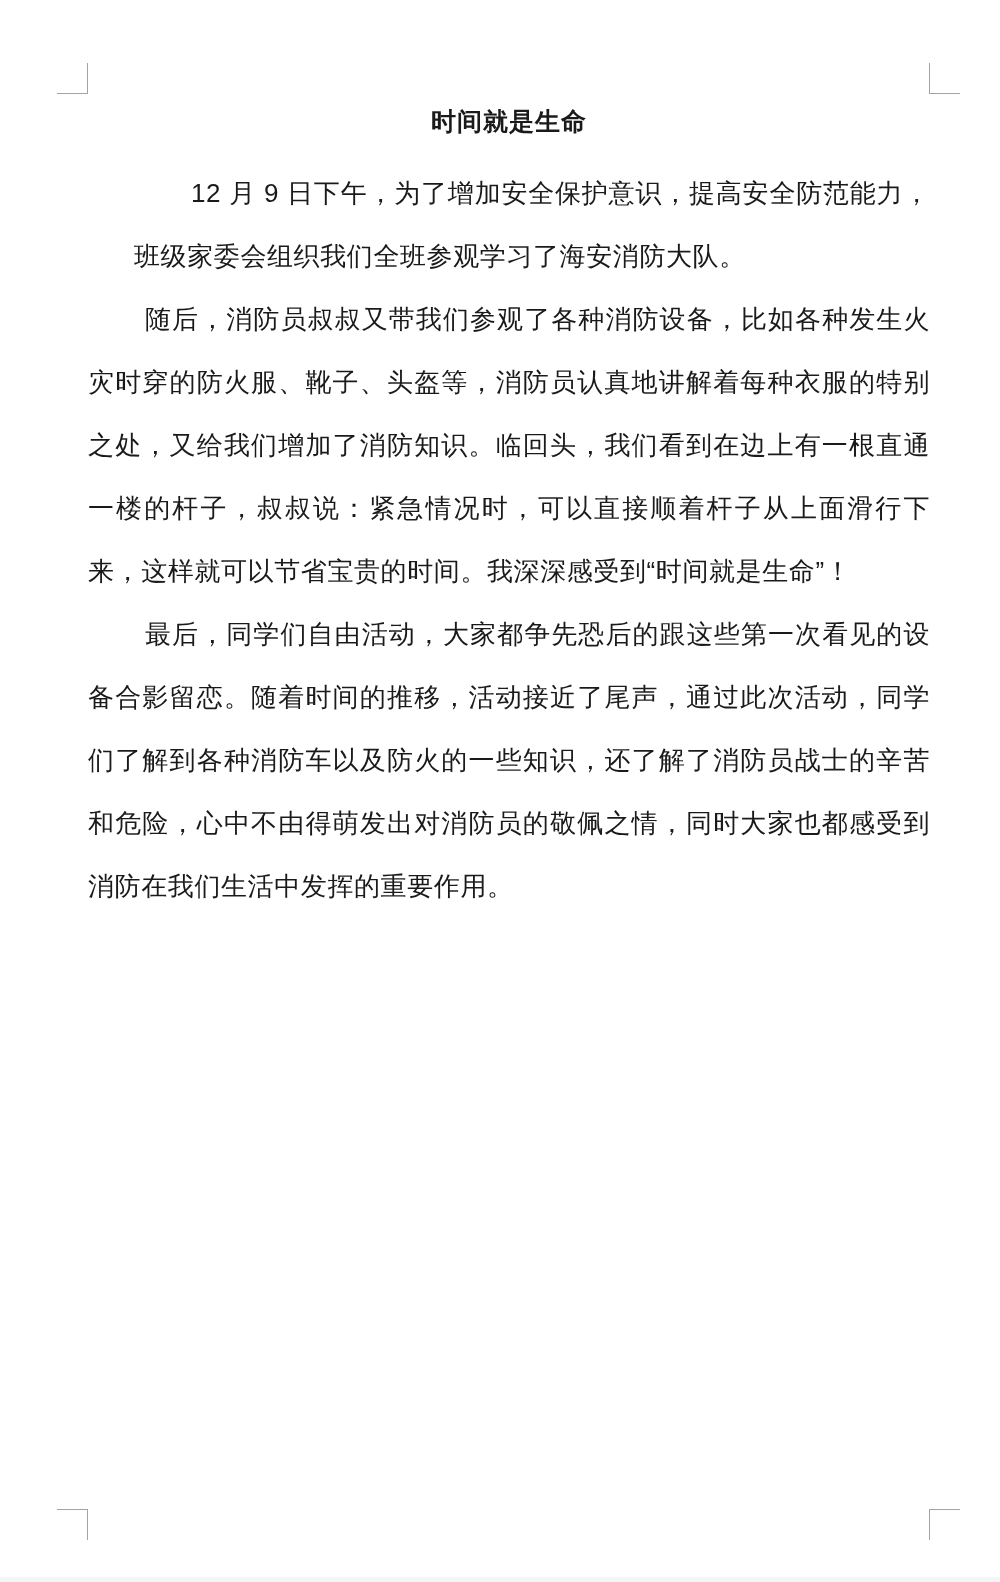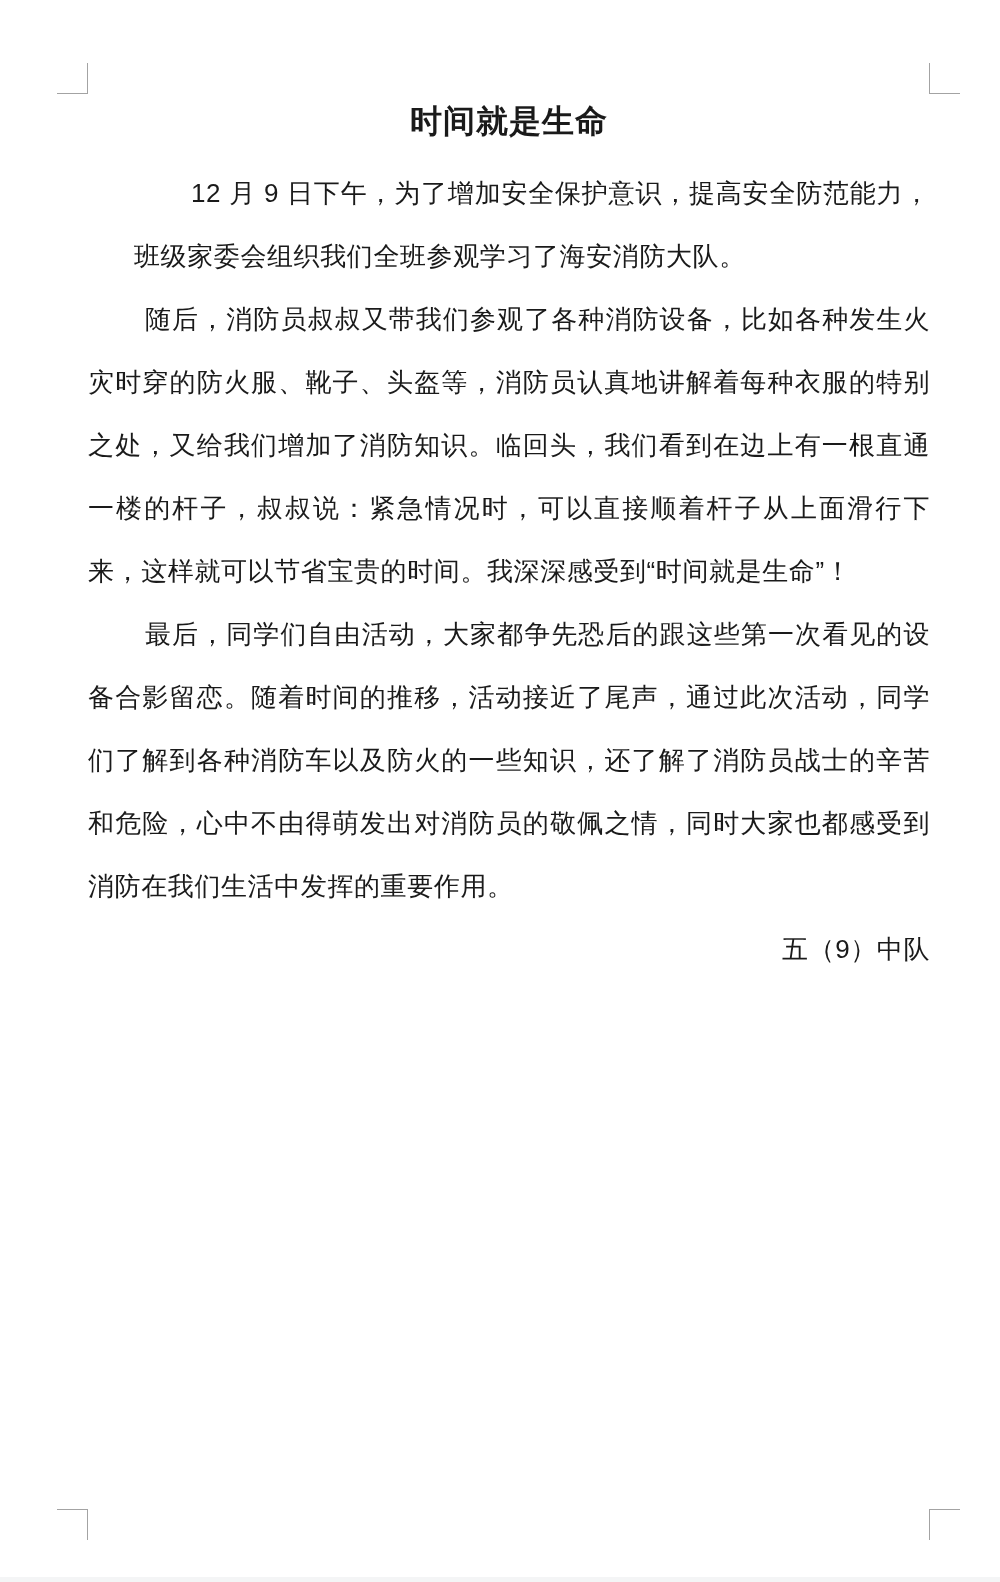--- a/index.html
+++ b/index.html
@@ -30,21 +30,21 @@
 
   .content {
     position: absolute;
     left: 88px;
     top: 0;
     width: 842px;
     color: #1a1a1a;
   }
   .title {
     margin-top: 100px;
-    font-size: 32px;
+    font-size: 25px;
     line-height: 42px;
     font-weight: 700;
     letter-spacing: 1px;
     text-align: center;
   }
   .para {
     font-size: 26px;
     line-height: 63px;
     letter-spacing: 0.6px;
     text-align: justify;
@@ -83,18 +83,17 @@
     <h1 class="title">时间就是生命</h1>
 
     <p class="para first">12 月 9 日下午，为了增加安全保护意识，提高安全防范能力，班级家委会组织我们全班参观学习了海安消防大队。</p>
 
 
     <p class="para">随后，消防员叔叔又带我们参观了各种消防设备，比如各种发生火灾时穿的防火服、靴子、头盔等，消防员认真地讲解着每种衣服的特别之处，又给我们增加了消防知识。临回头，我们看到在边上有一根直通一楼的杆子，叔叔说：紧急情况时，可以直接顺着杆子从上面滑行下来，这样就可以节省宝贵的时间。我深深感受到“时间就是生命”！</p>
 
     <p class="para">最后，同学们自由活动，大家都争先恐后的跟这些第一次看见的设备合影留恋。随着时间的推移，活动接近了尾声，通过此次活动，同学们了解到各种消防车以及防火的一些知识，还了解了消防员战士的辛苦和危险，心中不由得萌发出对消防员的敬佩之情，同时大家也都感受到消防在我们生活中发挥的重要作用。</p>
 
     <div class="signature">
-      <div>五（9）中队</div>
     </div>
   </div>
 
   <div class="page-edge"></div>
 </div>
 
 </body></html>

